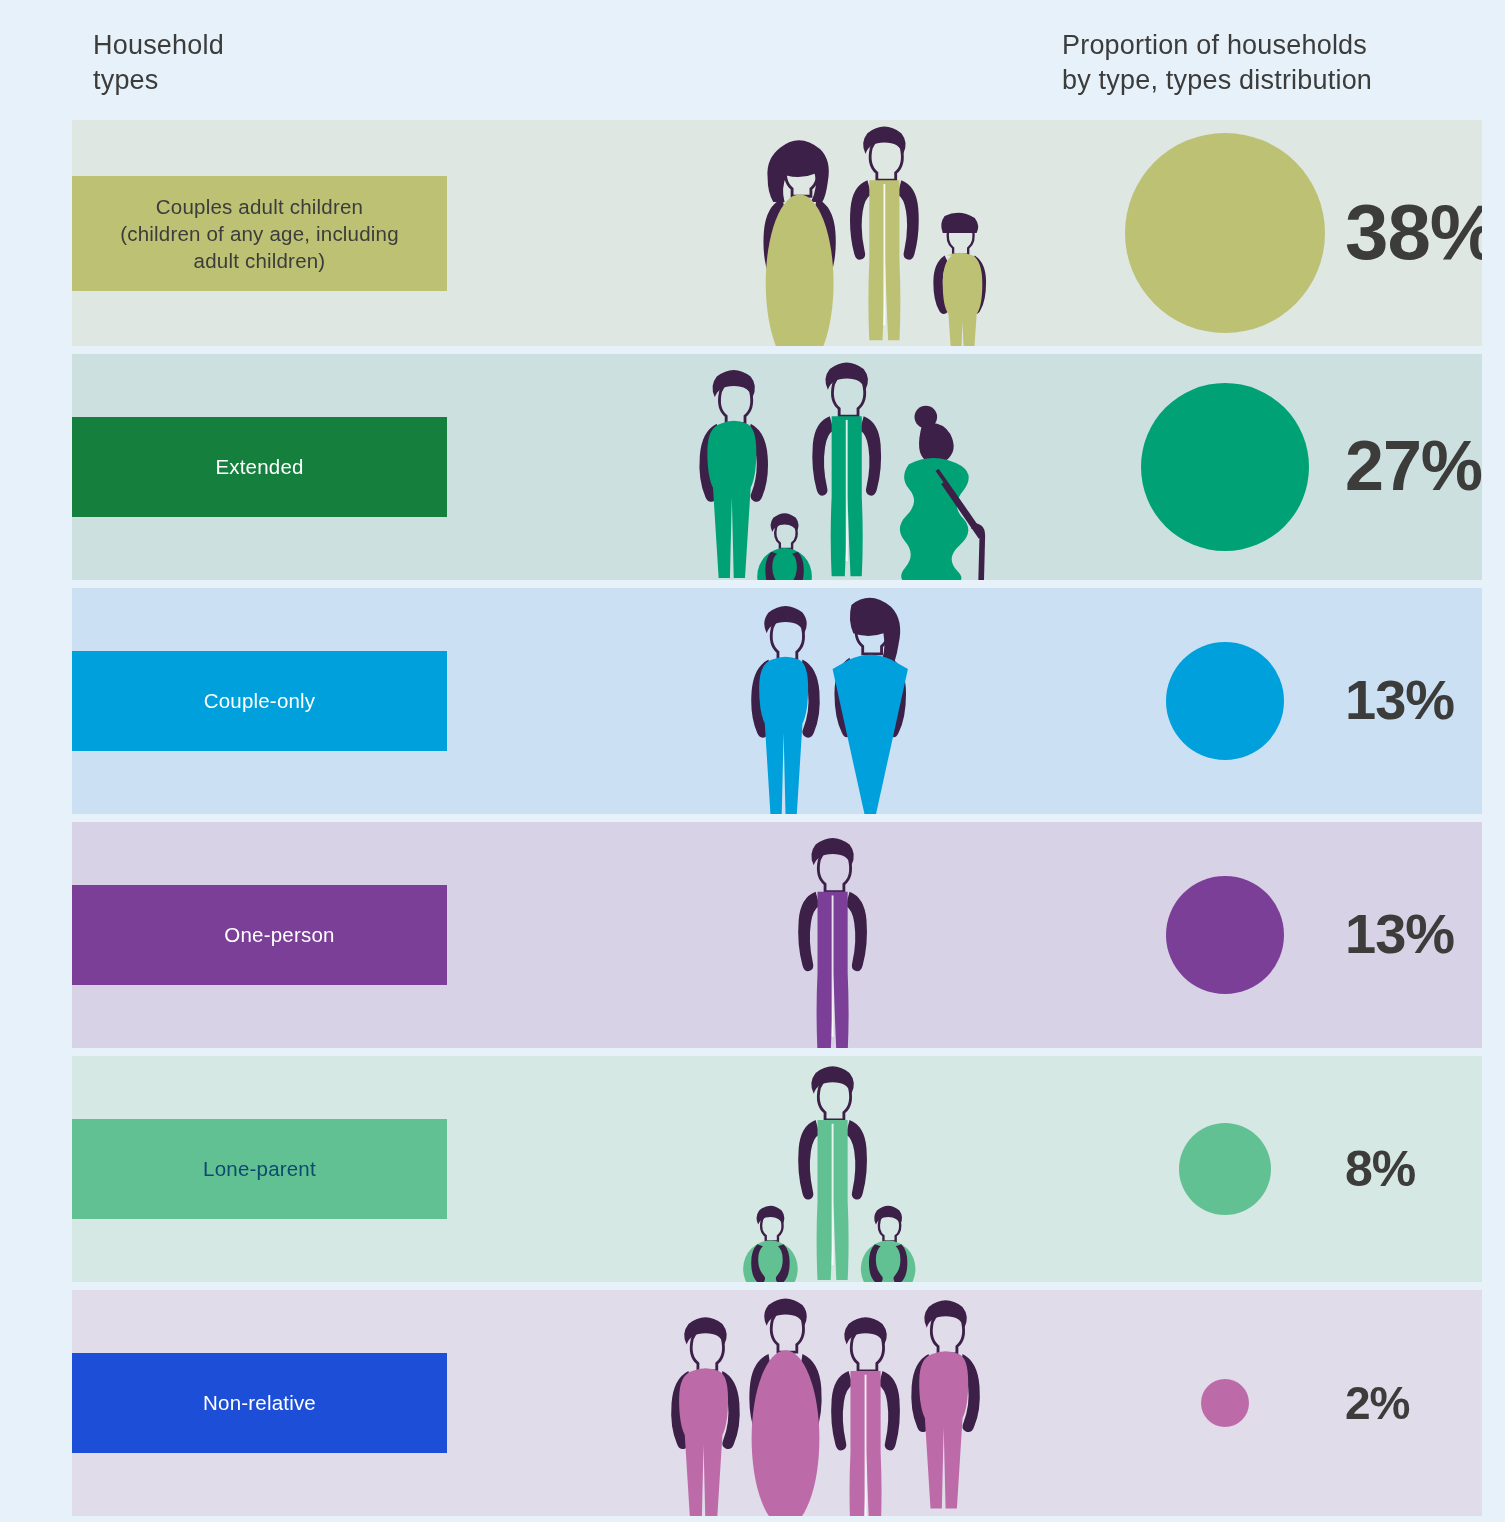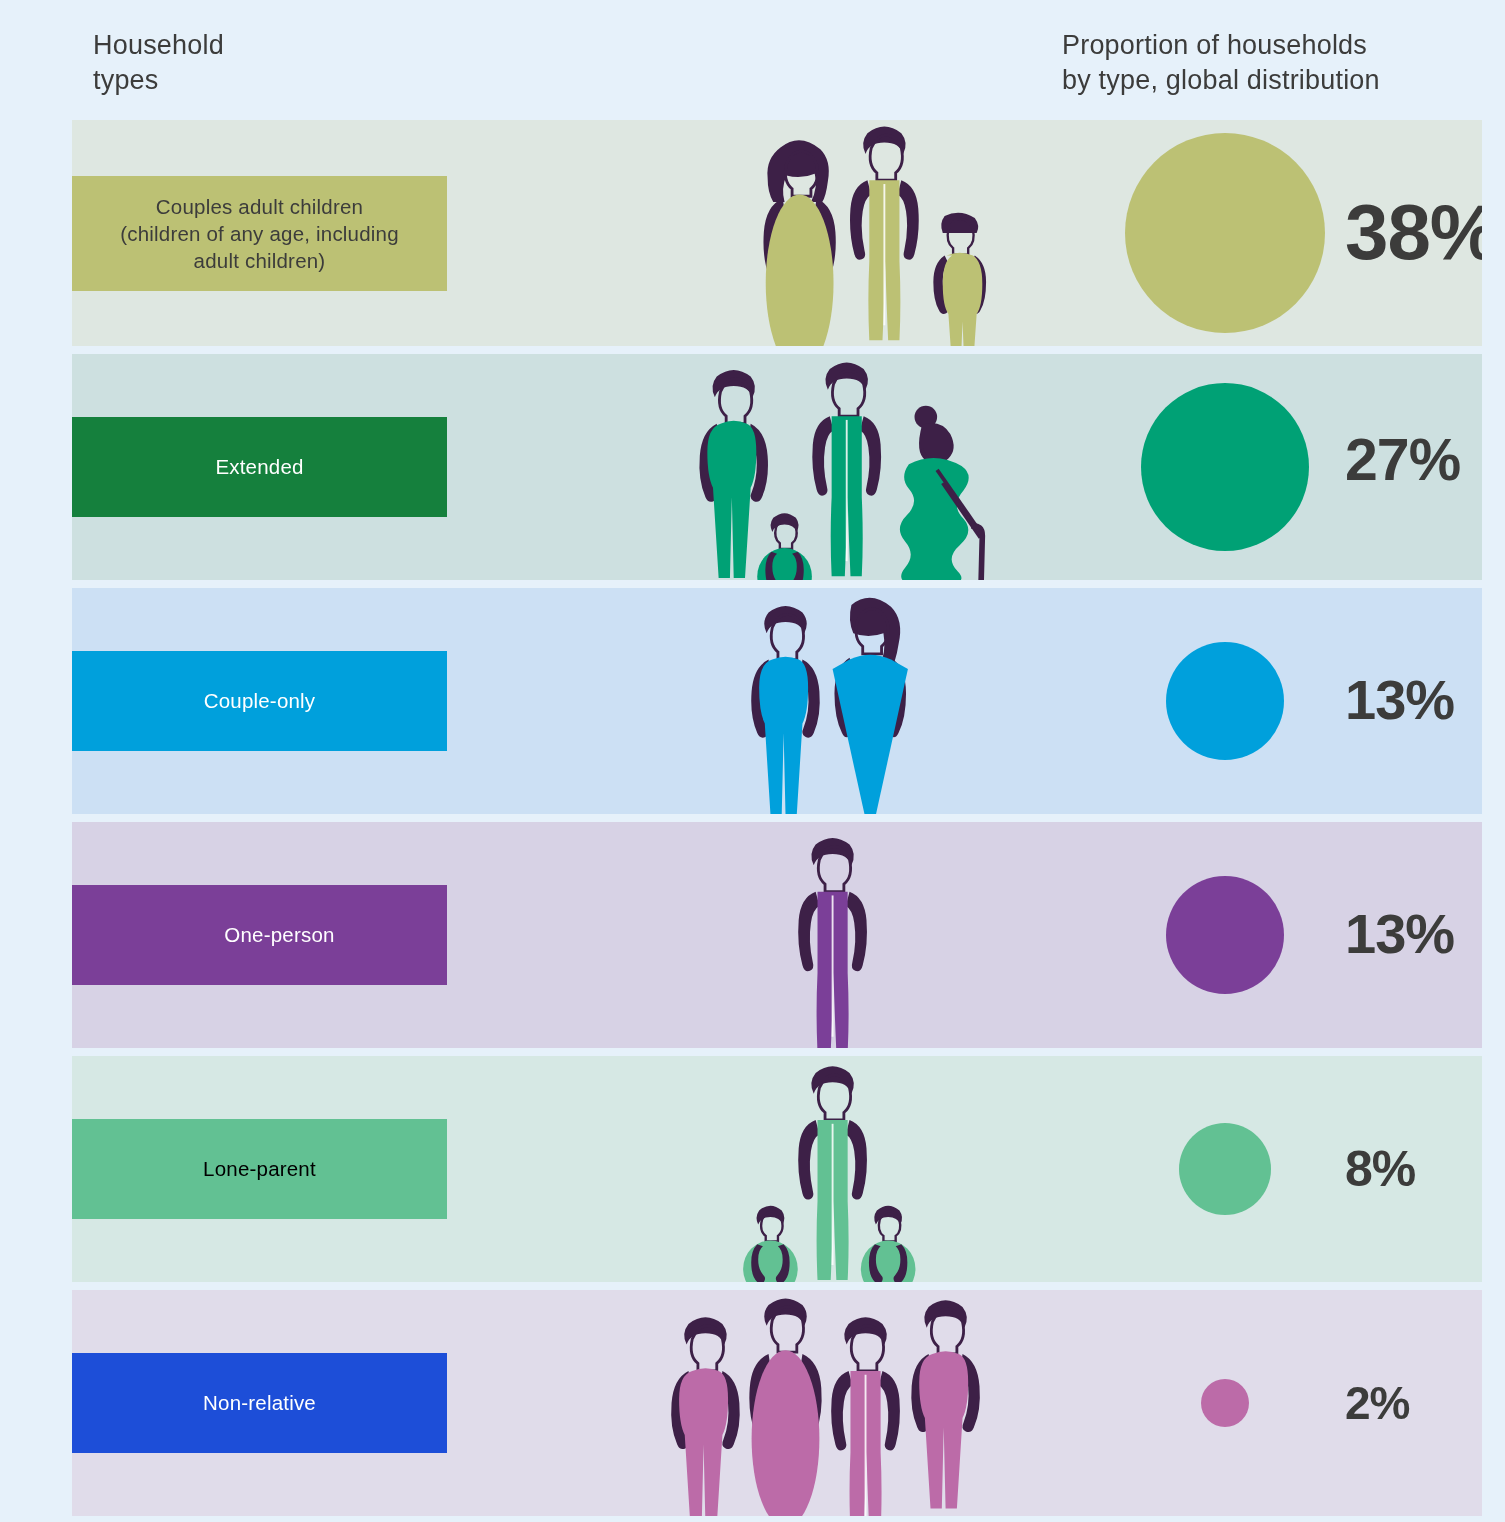--- a/index.html
+++ b/index.html
@@ -76,21 +76,21 @@
   .figs svg { display: block; width: 100%; height: 100%; }
 </style>
 </head>
 <body>
 
 <div id="page">
 
   <div class="hdr" id="hdr-left">Household
 types</div>
   <div class="hdr" id="hdr-right">Proportion of households
-by type, global distribution</div>
+by type, types distribution</div>
 
   <div id="rows">
       <div class="band" style="top: 120px; height: 226px; background: rgb(222, 231, 225);">
         <div class="label-box" style="top: 56px; height: 115px; background: rgb(188, 193, 116);">
           <div class="label-text" style="color: rgb(60, 60, 59);">Couples adult children
 (children of any age, including
 adult children)</div>
         </div>
         <div class="figs">
           <svg viewBox="0 0 420 240" preserveAspectRatio="xMidYMax meet">
@@ -145,21 +145,21 @@
             <circle cx="299" cy="67" r="12" fill="#3d2047"></circle>
             <path d="M295 75 q20 -6 30 10 q8 16 -2 26 q-10 10 -24 2 q-12 -8 -4 -38 z" fill="#3d2047"></path>
             <path d="M295 101 q4 12 14 14" fill="none" stroke="#3d2047" stroke-width="3"></path>
             <path d="M281 117 q28 -14 56 2 q14 10 2 26 q-14 16 0 30 q12 14 -4 28 q-16 14 -2 28 q10 10 -6 14 l-46 0 q-14 -6 -4 -18 q12 -14 0 -28 q-12 -14 2 -28 q14 -14 2 -28 q-10 -12 0 -26 z" fill="#00a175"></path>
             <path d="M311 123 l46 66" fill="none" stroke="#3d2047" stroke-width="4"></path>
             <path d="M317 137 l40 58" fill="none" stroke="#3d2047" stroke-width="4"></path>
             <path d="M347 183 q12 -2 12 10 l-2 78" fill="none" stroke="#3d2047" stroke-width="6"></path>
           </svg>
         </div>
         <div class="circle" style="width: 168px; height: 168px; background: rgb(0, 161, 117); left: 1069px; top: 29px;"></div>
-        <div class="pct" style="font-size: 59px; left: 1273px; top: 77px;">27%</div>
+        <div class="pct" style="font-size: 70px; left: 1273px; top: 77px;">27%</div>
       </div>
       <div class="band" style="top: 588px; height: 226px; background: rgb(204, 224, 244);">
         <div class="label-box" style="top: 63px; height: 100px; background: rgb(0, 160, 220);">
           <div class="label-text" style="color: rgb(255, 255, 255);">Couple-only</div>
         </div>
         <div class="figs">
           <svg viewBox="0 0 420 240" preserveAspectRatio="xMidYMax meet">
             <path d="M132 26 q18 -14 36 0 q8 10 2 22 q-4 -12 -20 -12 q-16 0 -20 12 q-6 -12 2 -22 z" fill="#3d2047"></path>
             <path d="M136 42 q-4 18 6 26 l0 8 l20 0 l0 -8 q10 -8 6 -26 q-6 -14 -16 -14 q-10 0 -16 14 z" fill="none" stroke="#3d2047" stroke-width="3"></path>
             <path d="M132 76 q-16 8 -18 34 q-2 26 6 44 q3 7 9 4 q5 -3 2 -9 q-7 -18 -5 -38 q2 -16 8 -21 z" fill="#3d2047"></path>
@@ -187,21 +187,21 @@
             <path d="M218 74 q16 6 18 30 q2 26 -4 48 q-2 8 -8 6 q-5 -2 -3 -9 q5 -22 2 -42 q-2 -14 -9 -18 z" fill="#3d2047"></path>
             <path d="M184 74 l32 0 l0 86 q2 44 0 84 l-12 0 q-2 -44 -3 -84 q-1 40 -3 84 l-14 0 q-2 -42 0 -84 z" fill="#7b3f98"></path>
             <rect x="199" y="78" width="2" height="150" fill="#ffffff" opacity="0.85"></rect>
           </svg>
         </div>
         <div class="circle" style="width: 118px; height: 118px; background: rgb(123, 63, 152); left: 1094px; top: 54px;"></div>
         <div class="pct" style="font-size: 56px; left: 1273px; top: 84px;">13%</div>
       </div>
       <div class="band" style="top: 1056px; height: 226px; background: rgb(214, 232, 228);">
         <div class="label-box" style="top: 63px; height: 100px; background: rgb(98, 193, 147);">
-          <div class="label-text" style="color: #000000;">Lone-parent</div>
+          <div class="label-text" style="color: #0c4a6e;">Lone-parent</div>
         </div>
         <div class="figs">
           <svg viewBox="0 0 420 240" preserveAspectRatio="xMidYMax meet">
             <path d="M182 18 q18 -14 36 0 q8 10 2 22 q-4 -12 -20 -12 q-16 0 -20 12 q-6 -12 2 -22 z" fill="#3d2047"></path>
             <path d="M186 34 q-4 18 6 26 l0 8 l20 0 l0 -8 q10 -8 6 -26 q-6 -14 -16 -14 q-10 0 -16 14 z" fill="none" stroke="#3d2047" stroke-width="3"></path>
             <path d="M182 68 q-16 6 -18 30 q-2 26 4 48 q2 8 8 6 q5 -2 3 -9 q-5 -22 -2 -42 q2 -14 9 -18 z" fill="#3d2047"></path>
             <path d="M218 68 q16 6 18 30 q2 26 -4 48 q-2 8 -8 6 q-5 -2 -3 -9 q5 -22 2 -42 q-2 -14 -9 -18 z" fill="#3d2047"></path>
             <path d="M184 68 l32 0 l0 86 q2 44 0 84 l-12 0 q-2 -44 -3 -84 q-1 40 -3 84 l-14 0 q-2 -42 0 -84 z" fill="#62c193"></path>
             <rect x="199" y="72" width="2" height="150" fill="#ffffff" opacity="0.85"></rect>
             <path d="M122 164 q12 -10 24 0 q5 7 1 15 q-3 -8 -13 -8 q-10 0 -13 8 q-4 -8 1 -15 z" fill="#3d2047"></path>

